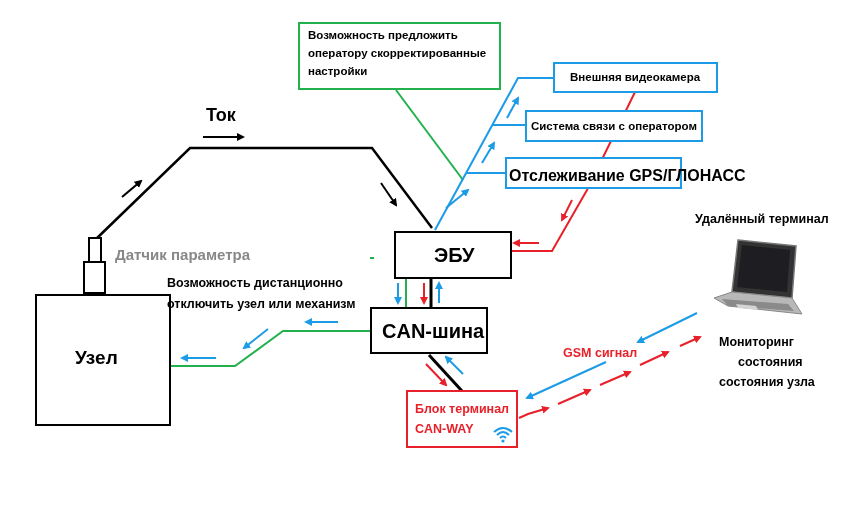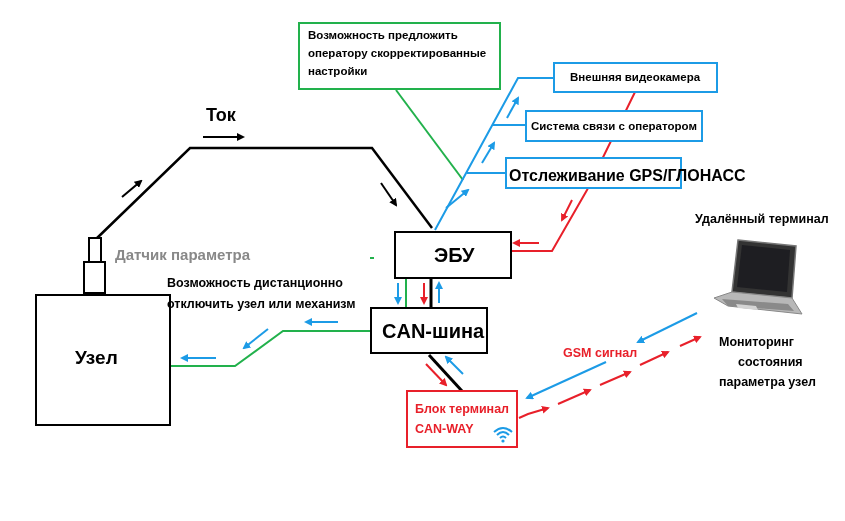--- a/index.html
+++ b/index.html
@@ -130,13 +130,13 @@
 
 <div class="lbl" style="left:167px;top:276px;font-size:12.5px;font-weight:bold;">Возможность дистанционно</div>
 <div class="lbl" style="left:167px;top:297px;font-size:12.5px;font-weight:bold;">отключить узел или механизм</div>
 
 <div class="lbl" style="left:563px;top:346px;font-size:12.5px;font-weight:bold;color:#e8202a;">GSM сигнал</div>
 
 <div class="lbl" style="left:695px;top:212px;font-size:12.5px;font-weight:bold;">Удалённый терминал</div>
 
 <div class="lbl" style="left:719px;top:335px;font-size:12.5px;font-weight:bold;">Мониторинг</div>
 <div class="lbl" style="left:719px;top:355px;font-size:12.5px;font-weight:bold;margin-left:19px;">состояния</div>
-<div class="lbl" style="left:719px;top:375px;font-size:12.5px;font-weight:bold;">параметра узел</div>
+<div class="lbl" style="left:719px;top:375px;font-size:12.5px;font-weight:bold;">состояния узла</div>
 
 </body></html>

